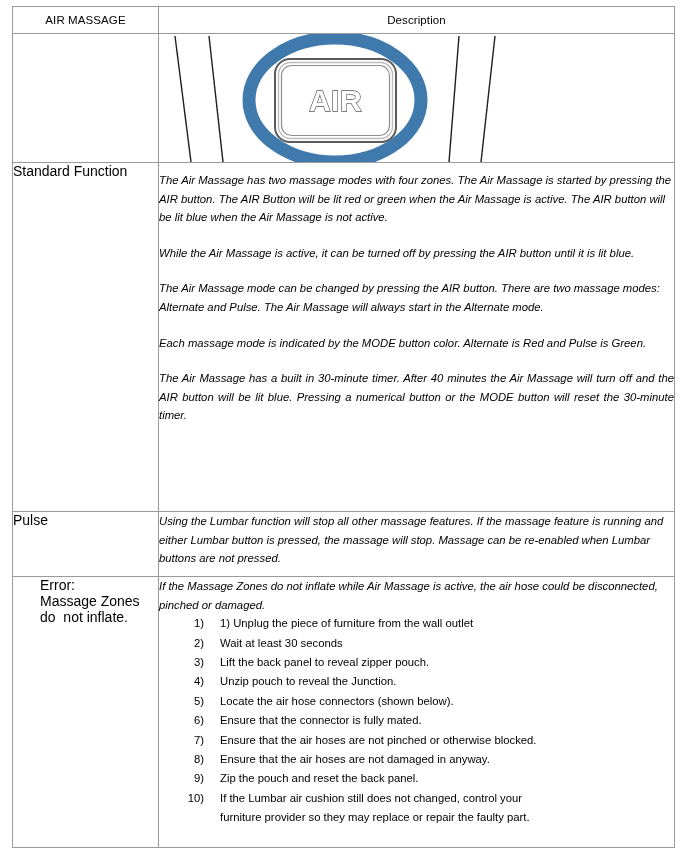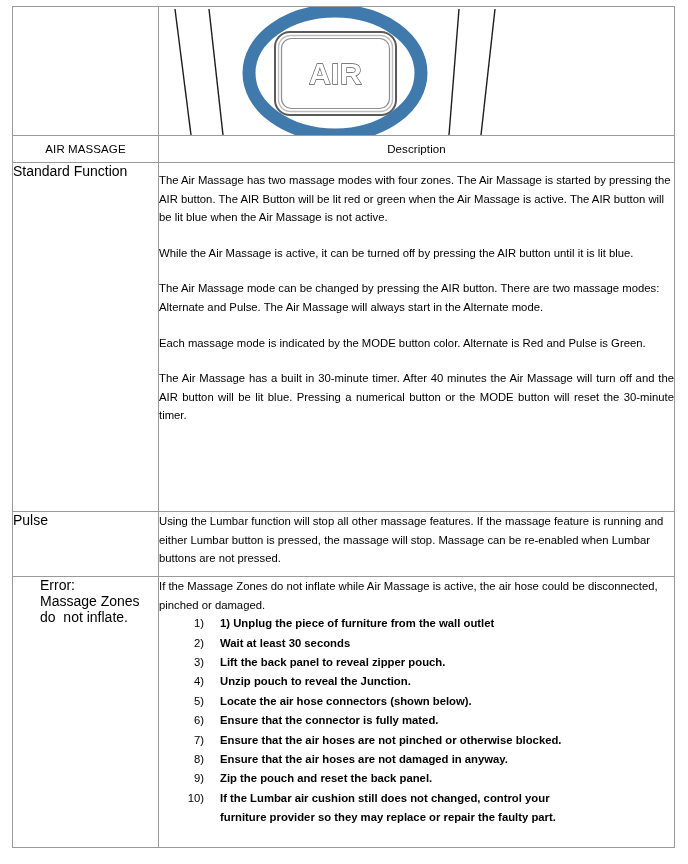--- a/index.html
+++ b/index.html
@@ -80,20 +80,21 @@
 
   
   .desc {
     font-size: 11.3px;
     line-height: 18.6px;
     padding: 7px 13px 7px 9px;
   }
   .desc p {
     margin: 0 0 17px 0;
     text-align: left;
+    font-style: italic;
   }
   .desc p.justify { text-align: justify; }
   .desc p.last { margin-bottom: 0; }
   .desc p.tight { margin-bottom: 0; }
 
   .row-std .desc { padding-top: 8px; }
   .row-std td { height: 340px; }
   .row-note td { height: 64px; }
   .row-err  td { height: 270px; }
 
@@ -109,65 +110,65 @@
     line-height: 19.4px;
     font-size: 11.3px;
   }
   ol.steps li .num {
     position: absolute;
     left: 0;
     width: 45px;
     text-align: right;
     display: block;
   }
-  ol.steps li .txt { display: block; font-weight: bold; }
+  ol.steps li .txt { display: block; }
   ol.steps li .txt .cont { display: block; }
 </style>
 </head>
 <body>
 
 <div class="page">
 
   <table class="doc-table">
     <colgroup>
       <col class="col-label">
       <col class="col-desc">
     </colgroup>
 
     <tbody>
         <tr>
+      <td class="hdr-cell">
+        <span>AIR MASSAGE</span>
+      </td>
+      <td class="hdr-cell">
+        <span>Description</span>
+      </td>
+    </tr>
+
+    <tr>
       <td></td>
       <td class="img-cell">
         <div class="fig">
           <svg width="516" height="128" viewBox="0 0 516 128" xmlns="http://www.w3.org/2000/svg">
 
             <line x1="16" y1="2" x2="32" y2="128" stroke="#1d1d1d" stroke-width="1.4"></line>
             <line x1="50" y1="2" x2="64" y2="128" stroke="#1d1d1d" stroke-width="1.4"></line>
 
             <line x1="300" y1="2" x2="290" y2="128" stroke="#1d1d1d" stroke-width="1.4"></line>
             <line x1="336" y1="2" x2="322" y2="128" stroke="#1d1d1d" stroke-width="1.4"></line>
 
             <ellipse cx="176" cy="66" rx="86" ry="62" fill="none" stroke="#4079ac" stroke-width="13"></ellipse>
 
             <rect x="116" y="25" width="121" height="83" rx="15" ry="15" fill="#ffffff" stroke="#5a5a5a" stroke-width="2"></rect>
             <rect x="119.5" y="28.5" width="114" height="76" rx="12" ry="12" fill="#ffffff" stroke="#bdbdbd" stroke-width="1.4"></rect>
             <rect x="122.5" y="31.5" width="108" height="70" rx="10" ry="10" fill="#ffffff" stroke="#8e8e8e" stroke-width="1.2"></rect>
 
             <text x="176.5" y="77" text-anchor="middle" font-family="Liberation Sans, sans-serif" font-size="30" font-weight="bold" letter-spacing="0.5" fill="#ffffff" stroke="#555555" stroke-width="1.3" paint-order="stroke fill">AIR</text>
           </svg>
         </div>
-      </td>
-    </tr>
-
-    <tr>
-      <td class="hdr-cell">
-        <span>AIR MASSAGE</span>
-      </td>
-      <td class="hdr-cell">
-        <span>Description</span>
       </td>
     </tr>
 
     <tr class="row-std">
       <td class="lbl">
         <div>Standard Function</div>
       </td>
       <td class="desc">
         <p>The Air Massage has two massage modes with four zones. The Air Massage is started by pressing the AIR button. The AIR Button will be lit red or green when the  Air Massage is active. The AIR button will be lit blue when the Air Massage is not  active.</p>
         <p>While the Air Massage is active, it can be turned off by pressing the AIR button until it is lit blue.</p>

